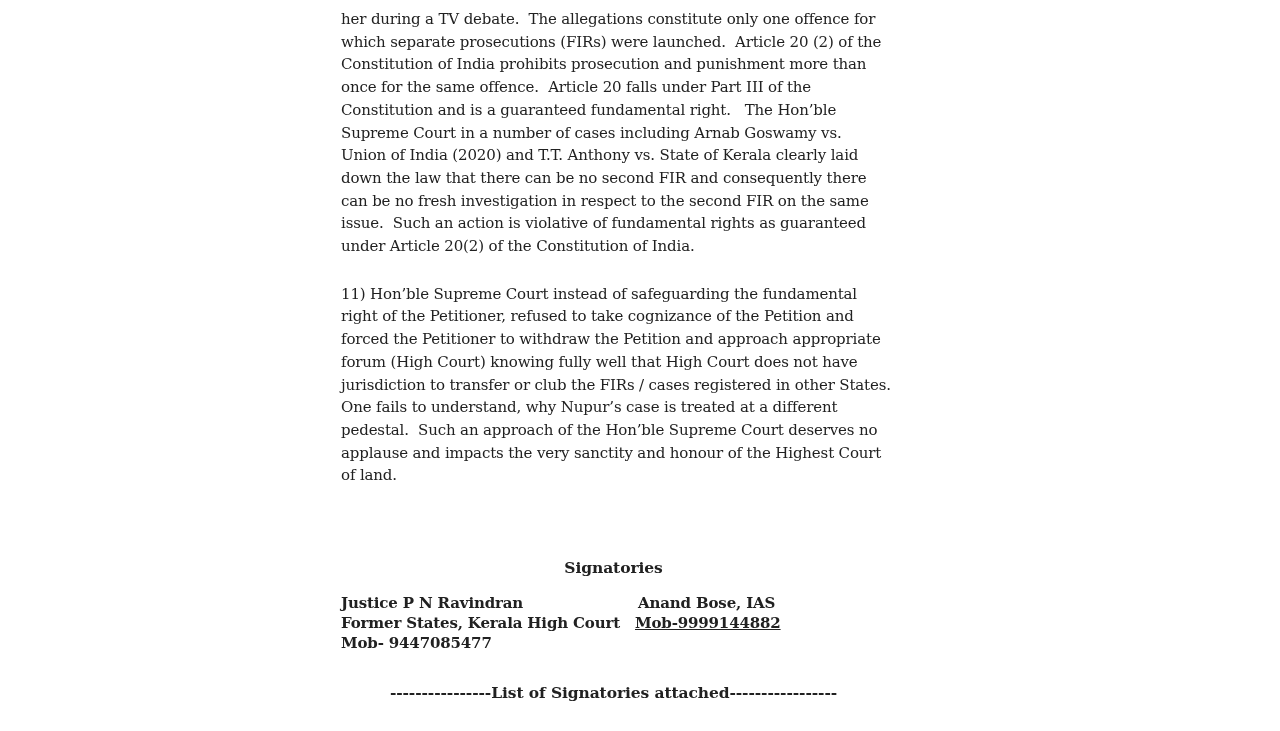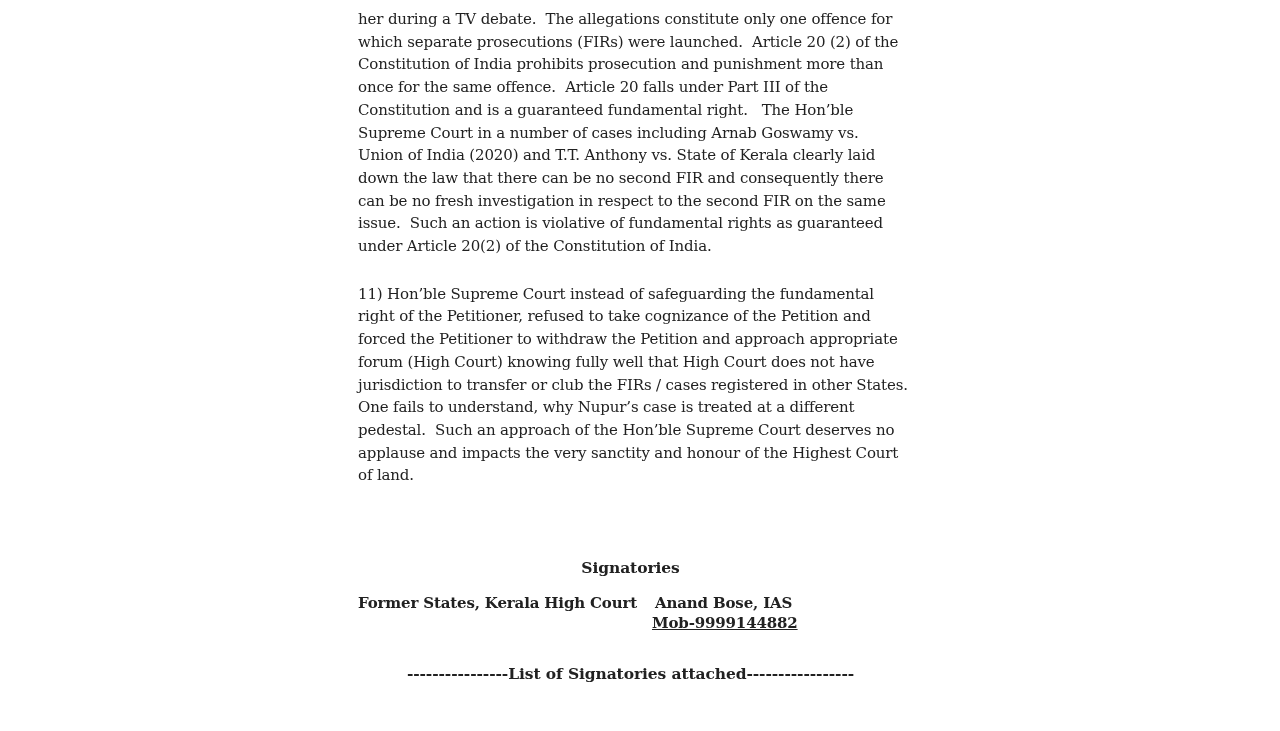--- a/index.html
+++ b/index.html
@@ -10,21 +10,21 @@
     width: 1280px;
     height: 731px;
     background: #ffffff;
     overflow: hidden;
     position: relative;
     font-family: "DejaVu Serif", "Liberation Serif", serif;
     color: #212121;
   }
   .doc {
     position: absolute;
-    left: 358px;
+    left: 341px;
     top: 8px;
     width: 545px;
   }
   .para {
     margin: 0;
     font-size: 15px;
     line-height: 22.7px;
     letter-spacing: -0.15px;
     white-space: pre;       
     font-weight: normal;
@@ -91,21 +91,23 @@
 jurisdiction to transfer or club the FIRs / cases registered in other States.
 One fails to understand, why Nupur’s case is treated at a different
 pedestal.  Such an approach of the Hon’ble Supreme Court deserves no
 applause and impacts the very sanctity and honour of the Highest Court
 of land.</p>
 
   <div class="heading">Signatories</div>
 
   <div class="sig-row">
     <div class="sig sig-left">
+      <div class="sig-name">Justice P N Ravindran</div>
       <div class="sig-title">Former States, Kerala High Court</div>
+      <div class="sig-mobile">Mob- 9447085477</div>
     </div>
     <div class="sig sig-right">
       <div class="sig-name">Anand Bose, IAS</div>
       <div class="sig-mobile">Mob-9999144882</div>
     </div>
   </div>
 
   <div class="footer-line">----------------List of Signatories attached-----------------</div>
 
 </div>

